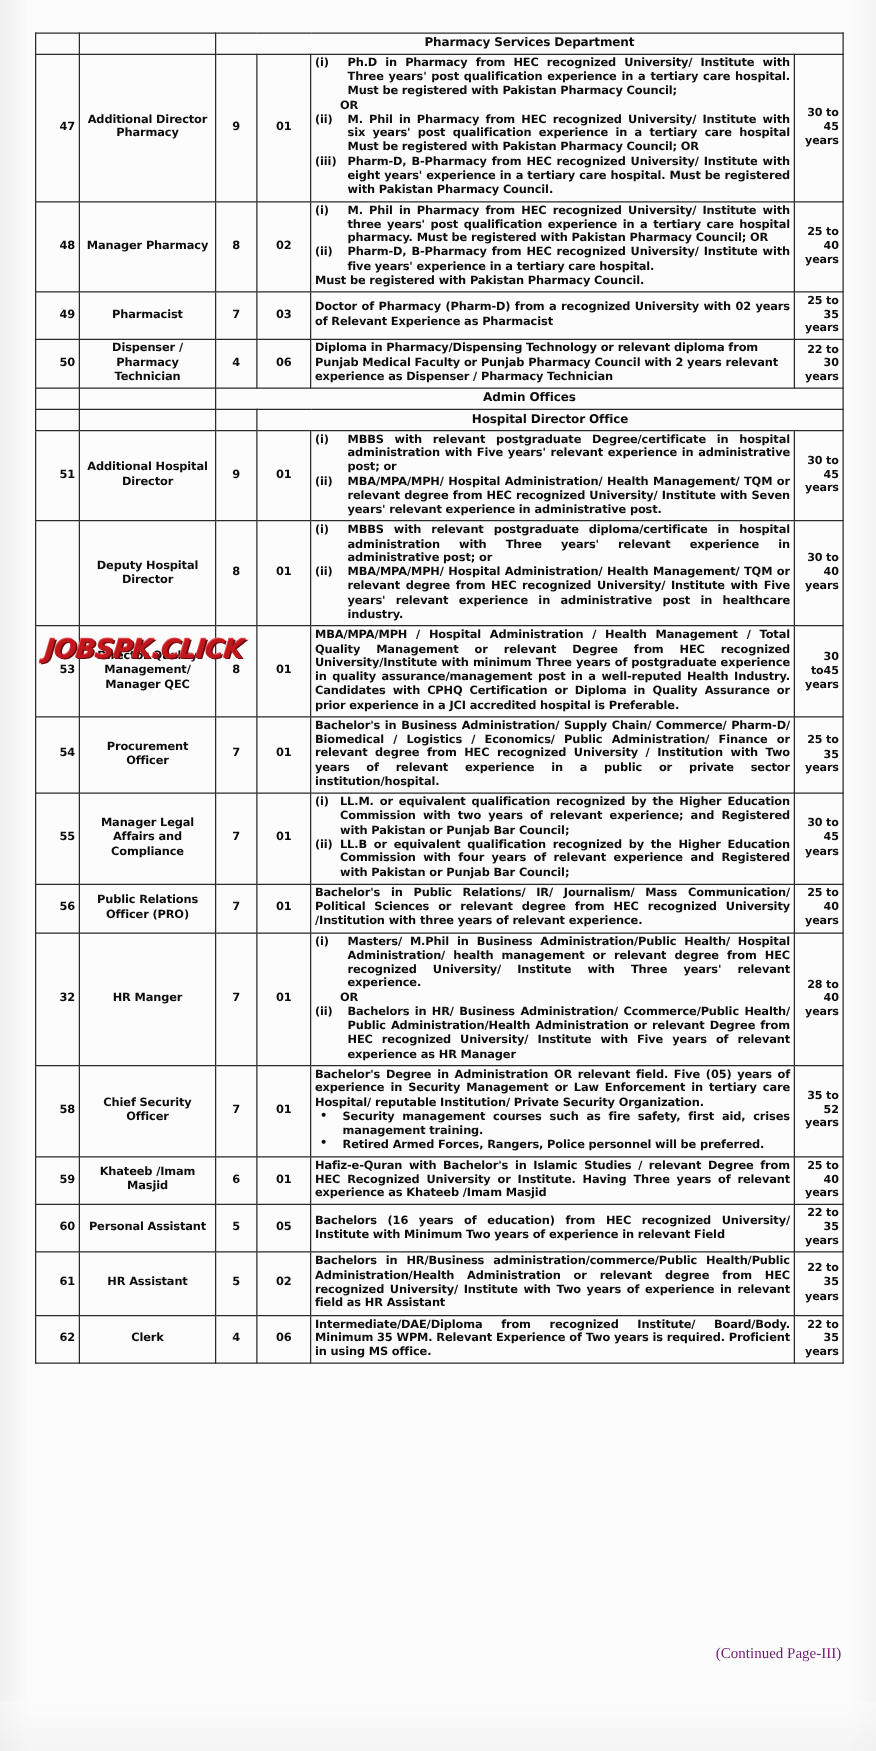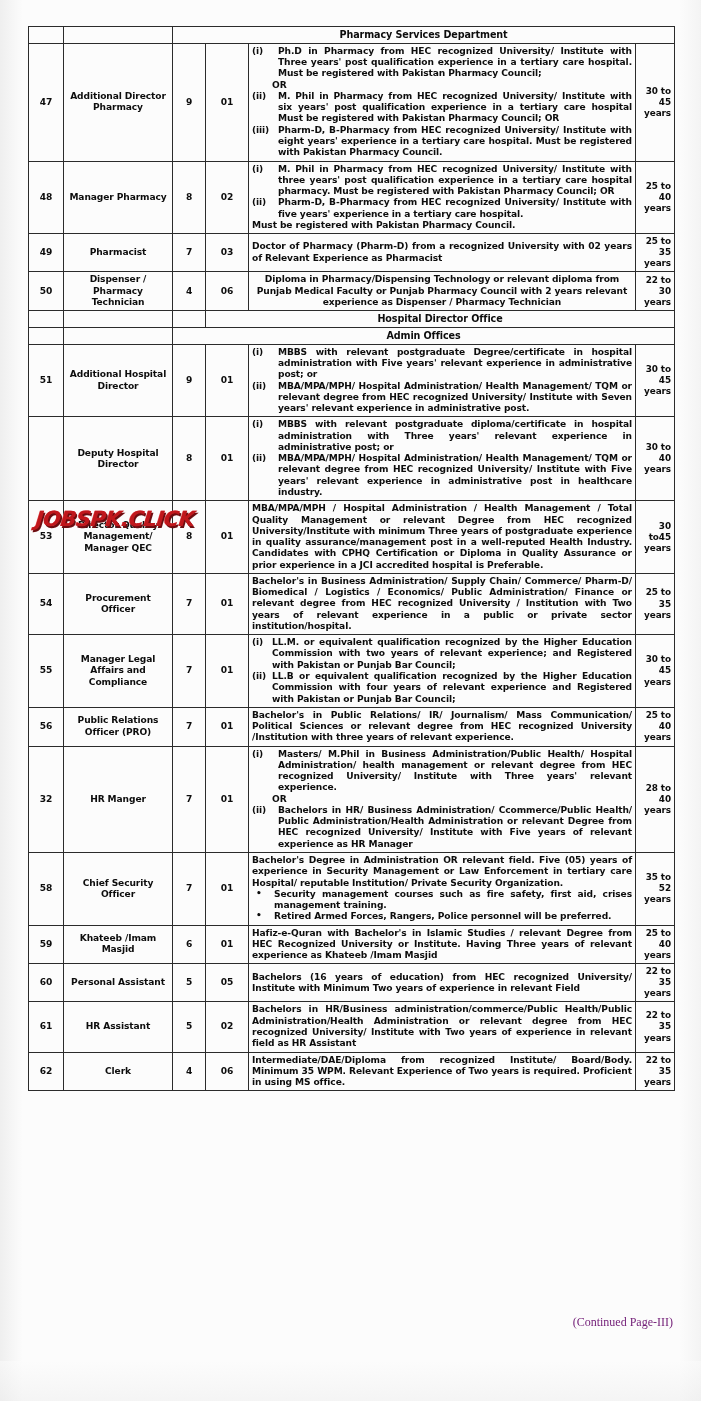--- a/index.html
+++ b/index.html
@@ -51,25 +51,25 @@
   }
 
   
   col.c-sr   { width: 35px; }
   col.c-post { width: 109px; }
   col.c-bps  { width: 33px; }
   col.c-qty  { width: 43px; }
   col.c-qual { width: 387px; }
   col.c-age  { width: 39px; }
 
-  td.sr   { vertical-align: top; text-align: center;  padding-left: 5px; padding-top: 2px; }
+  td.sr   { vertical-align: top; text-align: right;  padding-left: 5px; padding-top: 2px; }
   td.post { vertical-align: middle; text-align: center; padding-left: 7px; }
   td.bps, td.qty { text-align: center; vertical-align: middle; }
   td.qual { text-align: justify; vertical-align: middle; padding: 2px 5px 2px 5px; }
-  td.qual.center { text-align: center; }
+  td.qual.center { text-align: left; }
   td.age  { text-align: right; vertical-align: middle; font-size: 8.9px; padding: 2px 1px; }
 
   td.dept-header {
     text-align: center;
     font-weight: bold;
     font-size: 9.6px;
     padding: 2px 0 3px 0;
     letter-spacing: 0.1px;
   }
   td.blank { }
@@ -209,27 +209,27 @@
           <td class="qual center">Diploma in Pharmacy/Dispensing Technology or relevant diploma from Punjab Medical Faculty or Punjab Pharmacy Council with 2 years relevant experience as Dispenser / Pharmacy Technician</td>
           <td class="age">
             <div>22 to</div>
             <div>30</div>
             <div>years</div>
           </td>
         </tr>
         <tr>
           <td class="blank"></td>
           <td class="blank"></td>
+          <td class="dept-header" colspan="4">Admin Offices</td>
+        </tr>
+        <tr>
+          <td class="blank"></td>
+          <td class="blank"></td>
           <td class="blank"></td>
           <td class="dept-header" colspan="3">Hospital Director Office</td>
-        </tr>
-        <tr>
-          <td class="blank"></td>
-          <td class="blank"></td>
-          <td class="dept-header" colspan="4">Admin Offices</td>
         </tr>
         <tr>
           <td class="sr">51</td>
           <td class="post">Additional Hospital Director</td>
           <td class="bps">9</td>
           <td class="qty">01</td>
           <td class="qual">
             <ul class="q-list">
               <li><span class="marker">(i)</span><span>MBBS with relevant postgraduate Degree/certificate in hospital administration with Five years' relevant experience in administrative post; or</span></li>
               <li><span class="marker">(ii)</span><span>MBA/MPA/MPH/ Hospital Administration/ Health Management/ TQM or relevant degree from HEC recognized University/ Institute with Seven years' relevant experience in administrative post.</span></li>

